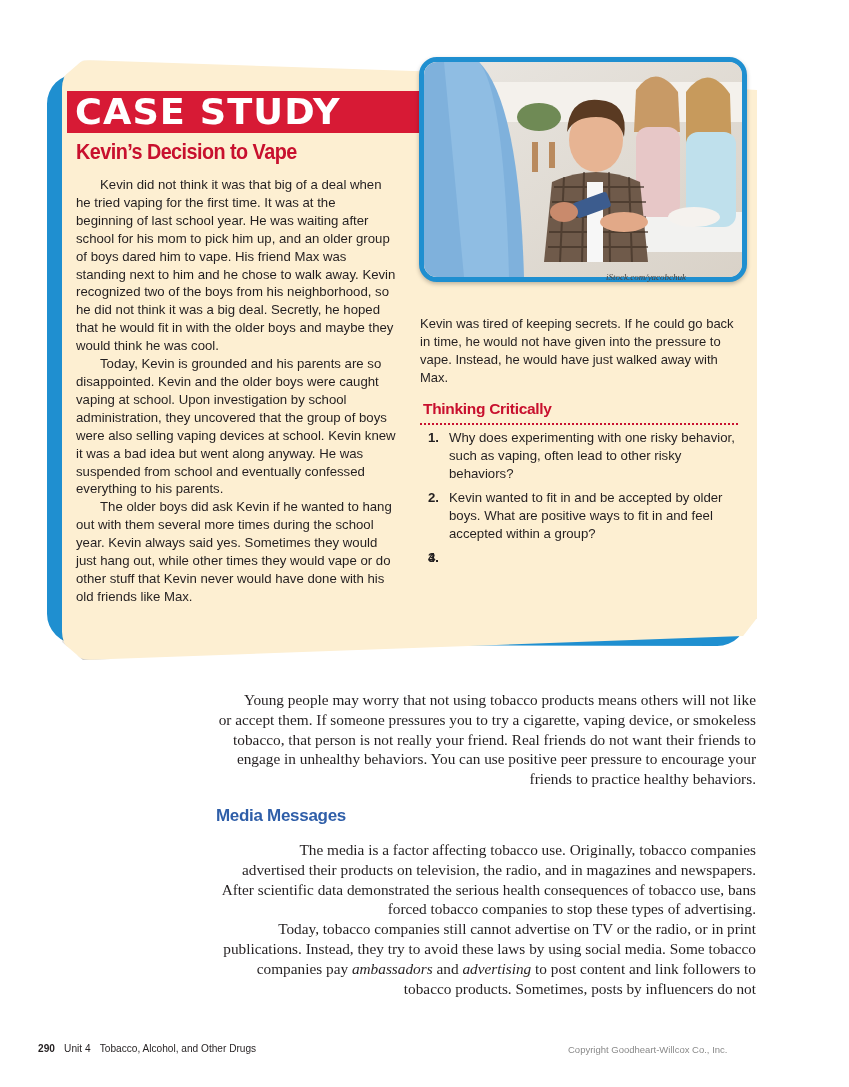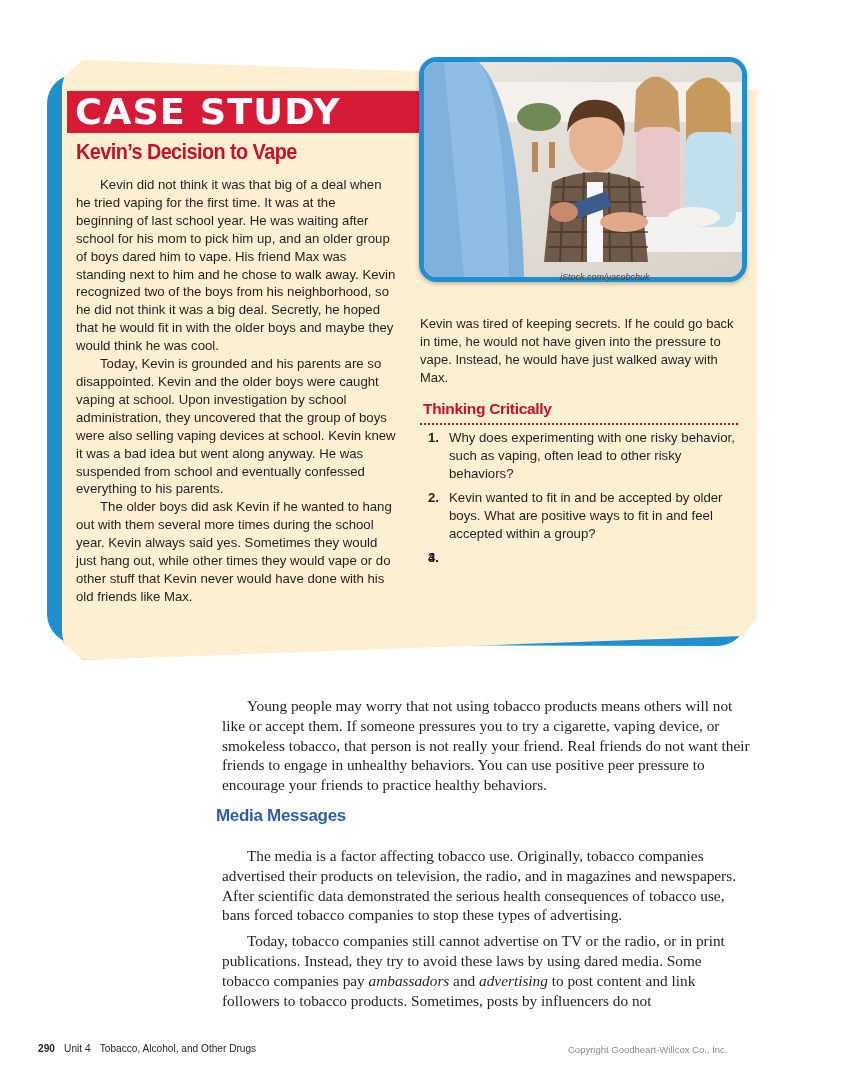--- a/index.html
+++ b/index.html
@@ -38,22 +38,22 @@
     position: absolute; left: 76px; top: 176px; width: 320px;
     font-size: 13.2px; line-height: 17.9px; color: #231f20;
   }
   .left-col p { margin: 0; text-indent: 24px; }
   .photo-frame {
     position: absolute; left: 419px; top: 57px; width: 318px; height: 215px;
     border: 5px solid #1f8fd0; border-radius: 18px; overflow: hidden;
     background: #e8e2da; box-shadow: 0 2px 4px rgba(0,0,0,0.25);
   }
   .credit {
-    position: absolute; left: 560px; top: 272px; width: 172px; text-align: left;
-    font-size: 9px; font-style: italic; color: #444;
+    position: absolute; left: 560px; top: 272px; width: 172px; text-align: center;
+    font-size: 9px; font-style: italic; color: #444; font-family: Liberation Serif, serif;
   }
   .right-text {
     position: absolute; left: 420px; top: 315px; width: 320px;
     font-size: 13px; line-height: 18px;
   }
   .tc-title {
     position: absolute; left: 423px; top: 400px; font-weight: bold; font-size: 15.5px;
     color: #c8102e; letter-spacing: -0.3px;
   }
   .tc-rule {
@@ -65,21 +65,21 @@
     font-size: 13.2px; line-height: 18px;
   }
   .questions li { position: relative; padding-left: 29px; margin-bottom: 6px; }
   .questions .num { position: absolute; left: 8px; top: 0; font-weight: bold; }
 
   
   .body-col {
     position: absolute; left: 216px; top: 690px; width: 540px;
     font-family: "Liberation Serif", serif; font-size: 15.3px; line-height: 19.8px; color: #231f20;
   }
-  .body-col p { margin: 6px; text-indent: 25px; }
+  .body-col p { margin: 0; text-indent: 25px; text-align: right; }
   .section-h {
     position: absolute; left: 216px; top: 806px; font-family: "Liberation Sans", sans-serif;
     font-weight: bold; font-size: 17px; color: #2f5ea8; letter-spacing: -0.3px;
   }
   .body-col2 { top: 840px; }
   em { font-style: italic; }
 
   .footer-left {
     position: absolute; left: 38px; top: 1042px; font-size: 11px; color: #231f20;
     transform: scaleX(0.92); transform-origin: left;
@@ -169,19 +169,19 @@
 </div>
 
 <div class="body-col">
   <p>Young people may worry that not using tobacco products means others will not like or accept them. If someone pressures you to try a cigarette, vaping device, or smokeless tobacco, that person is not really your friend. Real friends do not want their friends to engage in unhealthy behaviors. You can use positive peer pressure to encourage your friends to practice healthy behaviors.</p>
 </div>
 
 <div class="section-h">Media Messages</div>
 
 <div class="body-col body-col2">
   <p>The media is a factor affecting tobacco use. Originally, tobacco companies advertised their products on television, the radio, and in magazines and newspapers. After scientific data demonstrated the serious health consequences of tobacco use, bans forced tobacco companies to stop these types of advertising.</p>
-  <p><span>Today, tobacco companies still cannot advertise on TV or the radio, or in print publications. Instead, they try to avoid these laws by using dared media. Some tobacco companies pay </span><em>ambassadors</em><span> and </span><em>advertising</em><span> to post content and link followers to tobacco products. Sometimes, posts by influencers do not</span></p>
+  <p><span>Today, tobacco companies still cannot advertise on TV or the radio, or in print publications. Instead, they try to avoid these laws by using social media. Some tobacco companies pay </span><em>ambassadors</em><span> and </span><em>advertising</em><span> to post content and link followers to tobacco products. Sometimes, posts by influencers do not</span></p>
 </div>
 
 <div class="footer-left">
   <span class="pg">290</span><span class="unit">Unit 4</span><span>Tobacco, Alcohol, and Other Drugs</span>
 </div>
 <div class="footer-right">Copyright Goodheart-Willcox Co., Inc.</div>
 
 </body></html>

